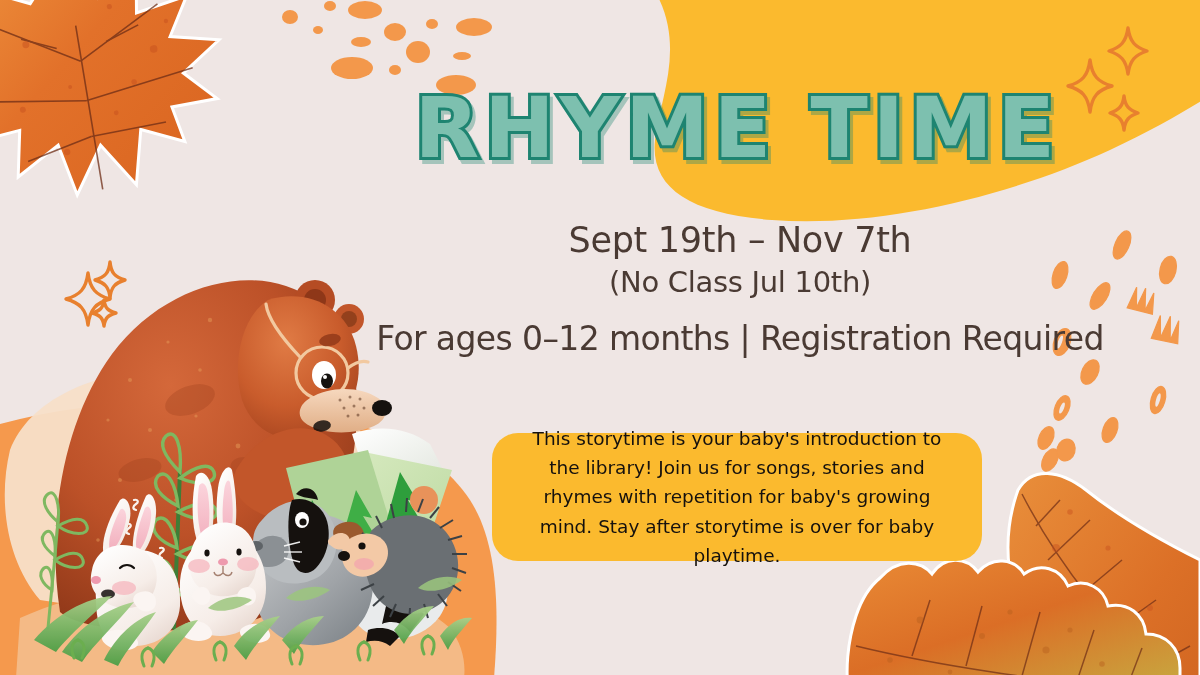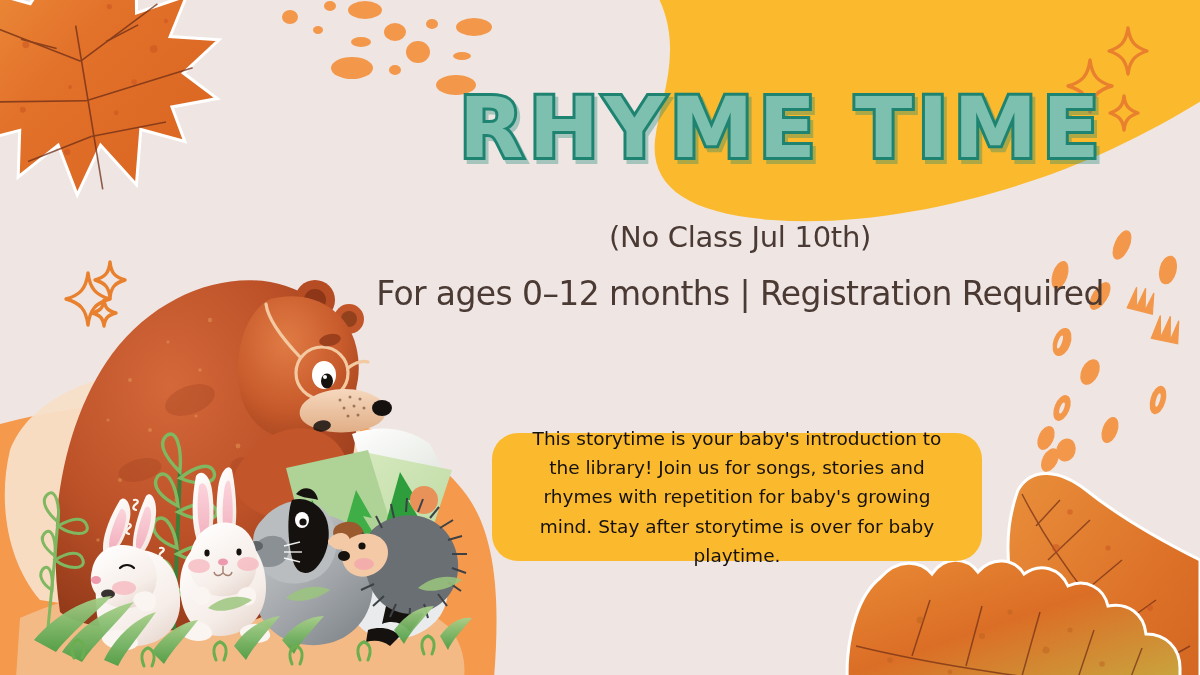--- a/index.html
+++ b/index.html
@@ -16,23 +16,22 @@
     overflow:hidden;
   }
   .layer { position:absolute; inset:0; width:1200px; height:675px; }
   svg.layer { display:block; }
 
   
   .title-wrap {
     position:absolute;
     left:420px; top:78px;
     width:640px; height:100px;
-    display:flex; align-items:center; justify-content:flex-start;
+    display:flex; align-items:center; justify-content:flex-end;
     z-index:40;
-    margin-left:39px;
   }
   .title {
     font-family:"DejaVu Sans", sans-serif;
     font-size:84px;
     font-weight:bold;
     letter-spacing:5px;
     color:#7DC0AF;
     -webkit-text-stroke:6px #1E8471;
     paint-order:stroke fill;
     white-space:nowrap;
@@ -579,20 +578,21 @@
         </g>
       </g>
     </g>
   </svg>
 
   <div class="title-wrap">
     <div class="title">RHYME TIME</div>
   </div>
 
   <div class="info">
+    <div class="l2">Sept 19th – Nov 7th</div>
     <div class="l3">(No Class Jul 10th)</div>
     <div class="l4">For ages 0–12 months | Registration Required</div>
   </div>
 
   <div class="callout">
     <p>This storytime is your baby's introduction to the library! Join us for songs, stories and rhymes with repetition for baby's growing mind. Stay after storytime is over for baby playtime.</p>
   </div>
 
 </div>
 

